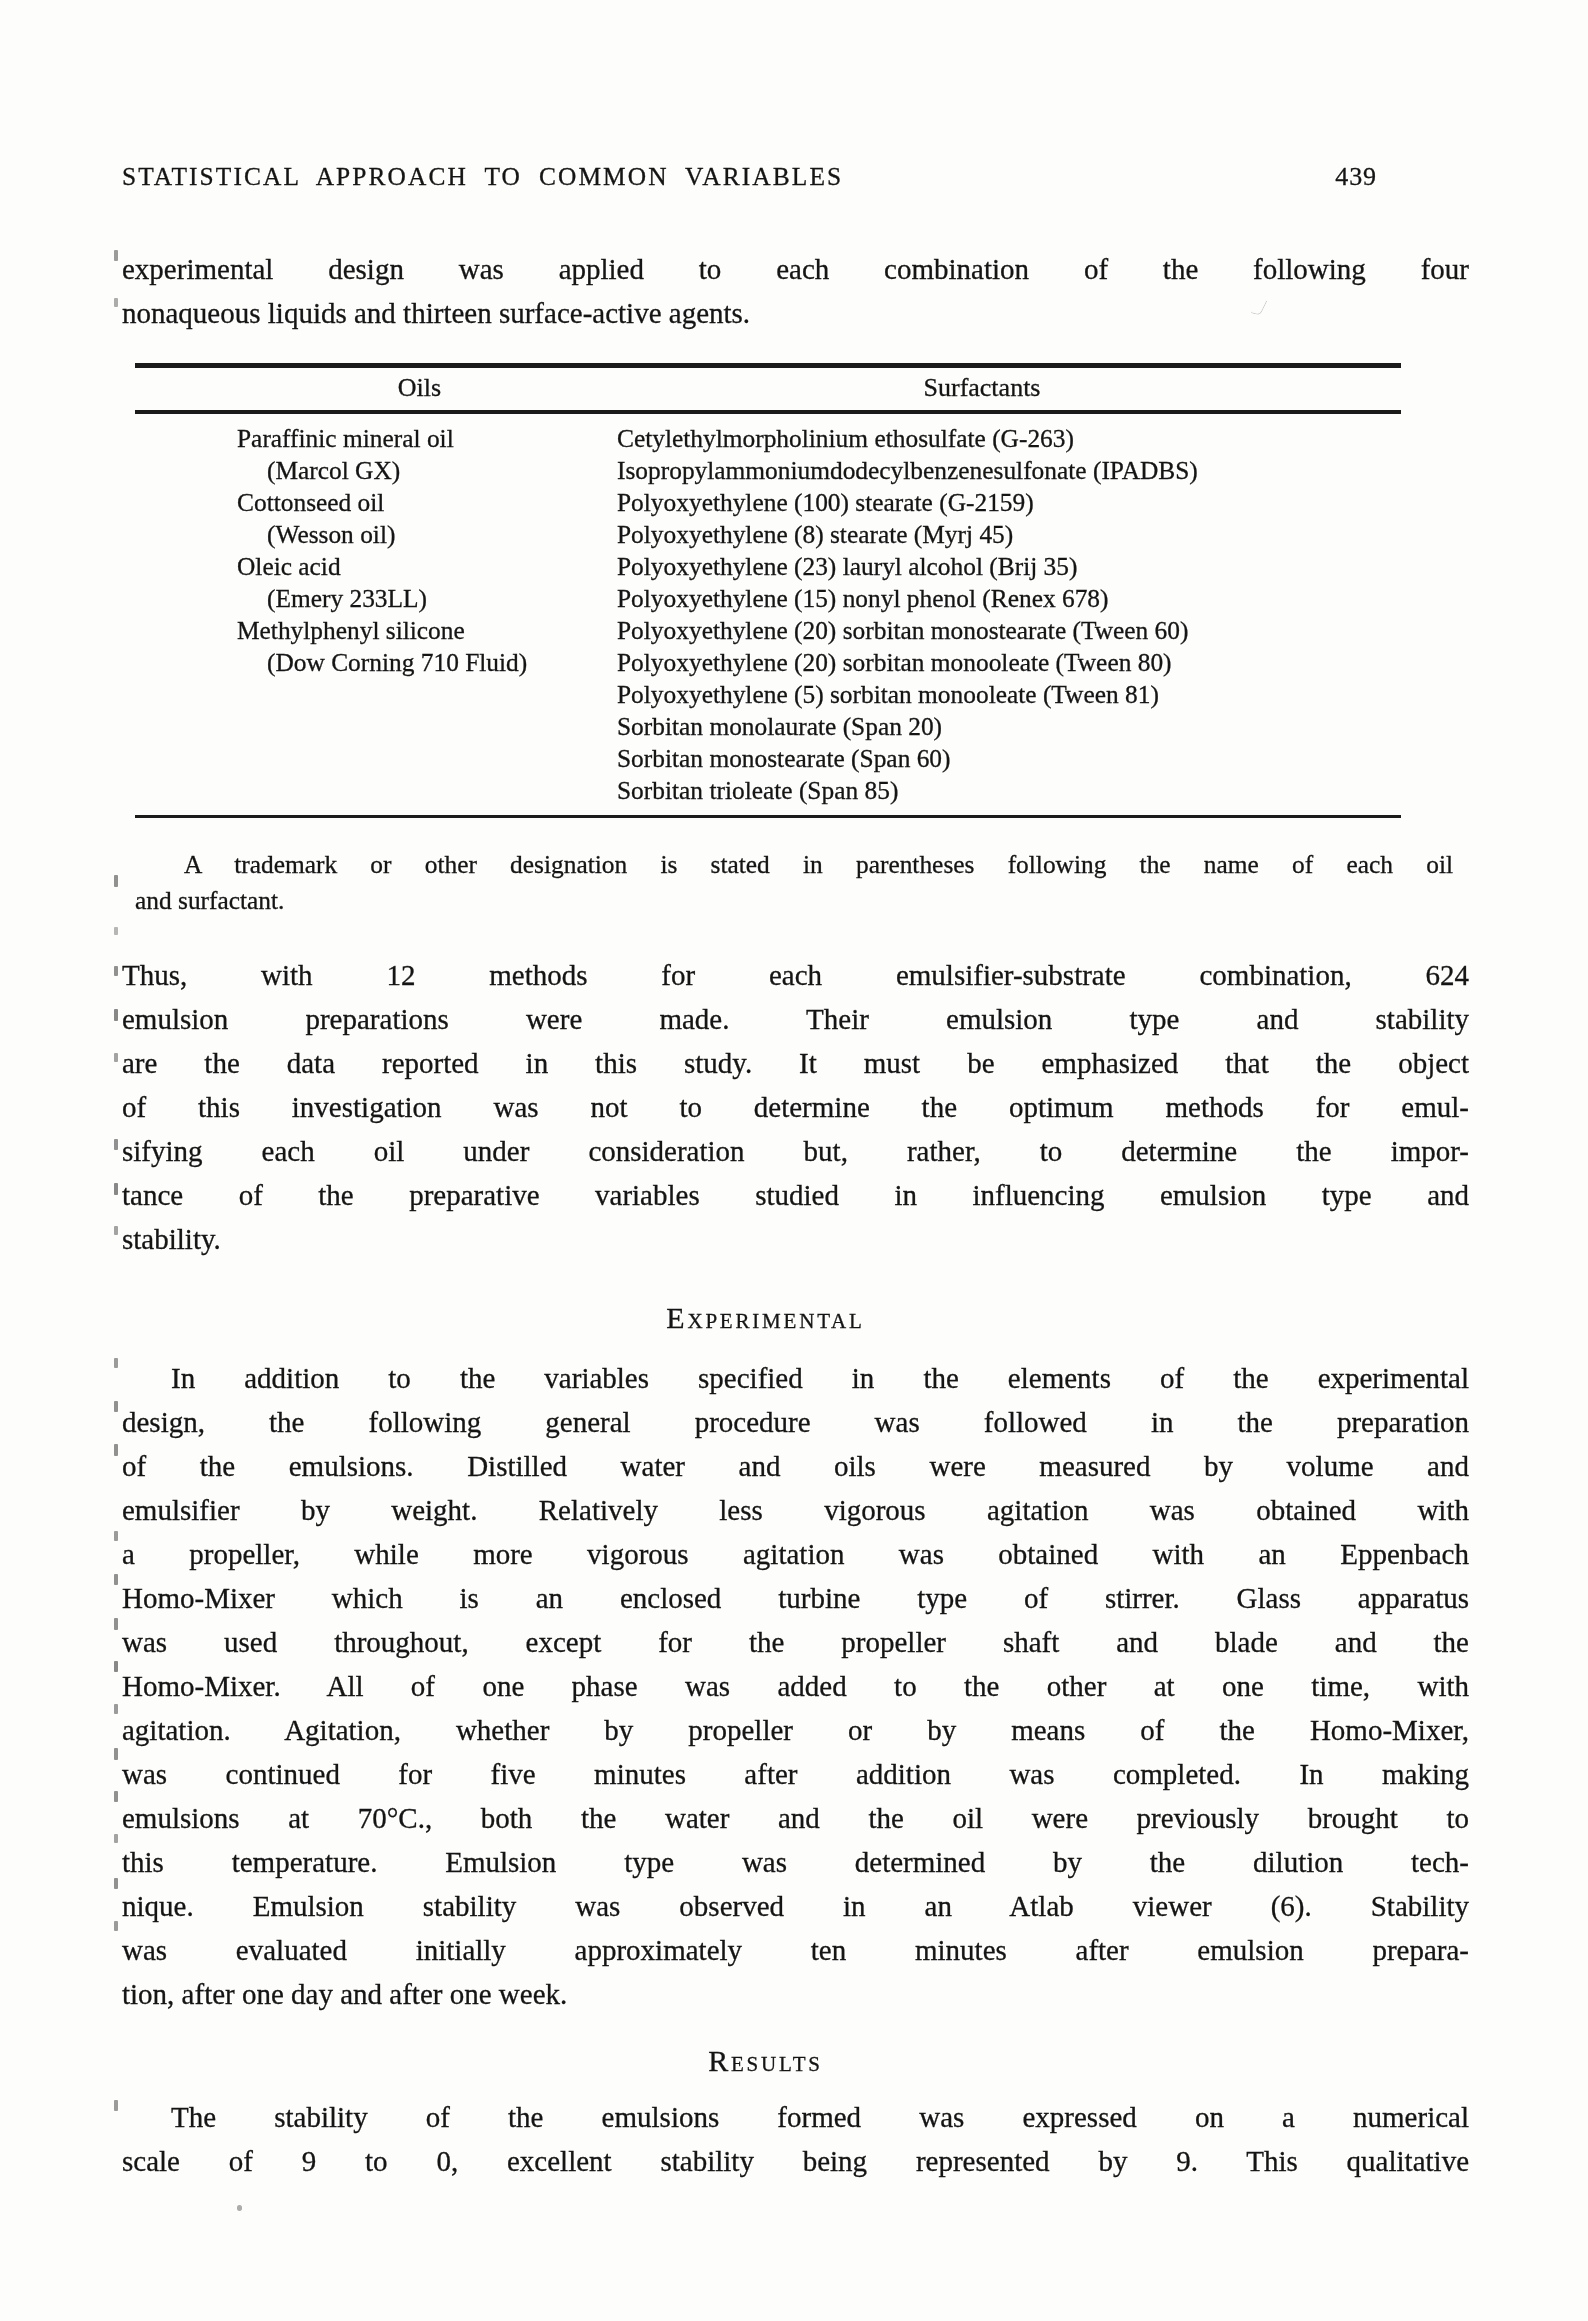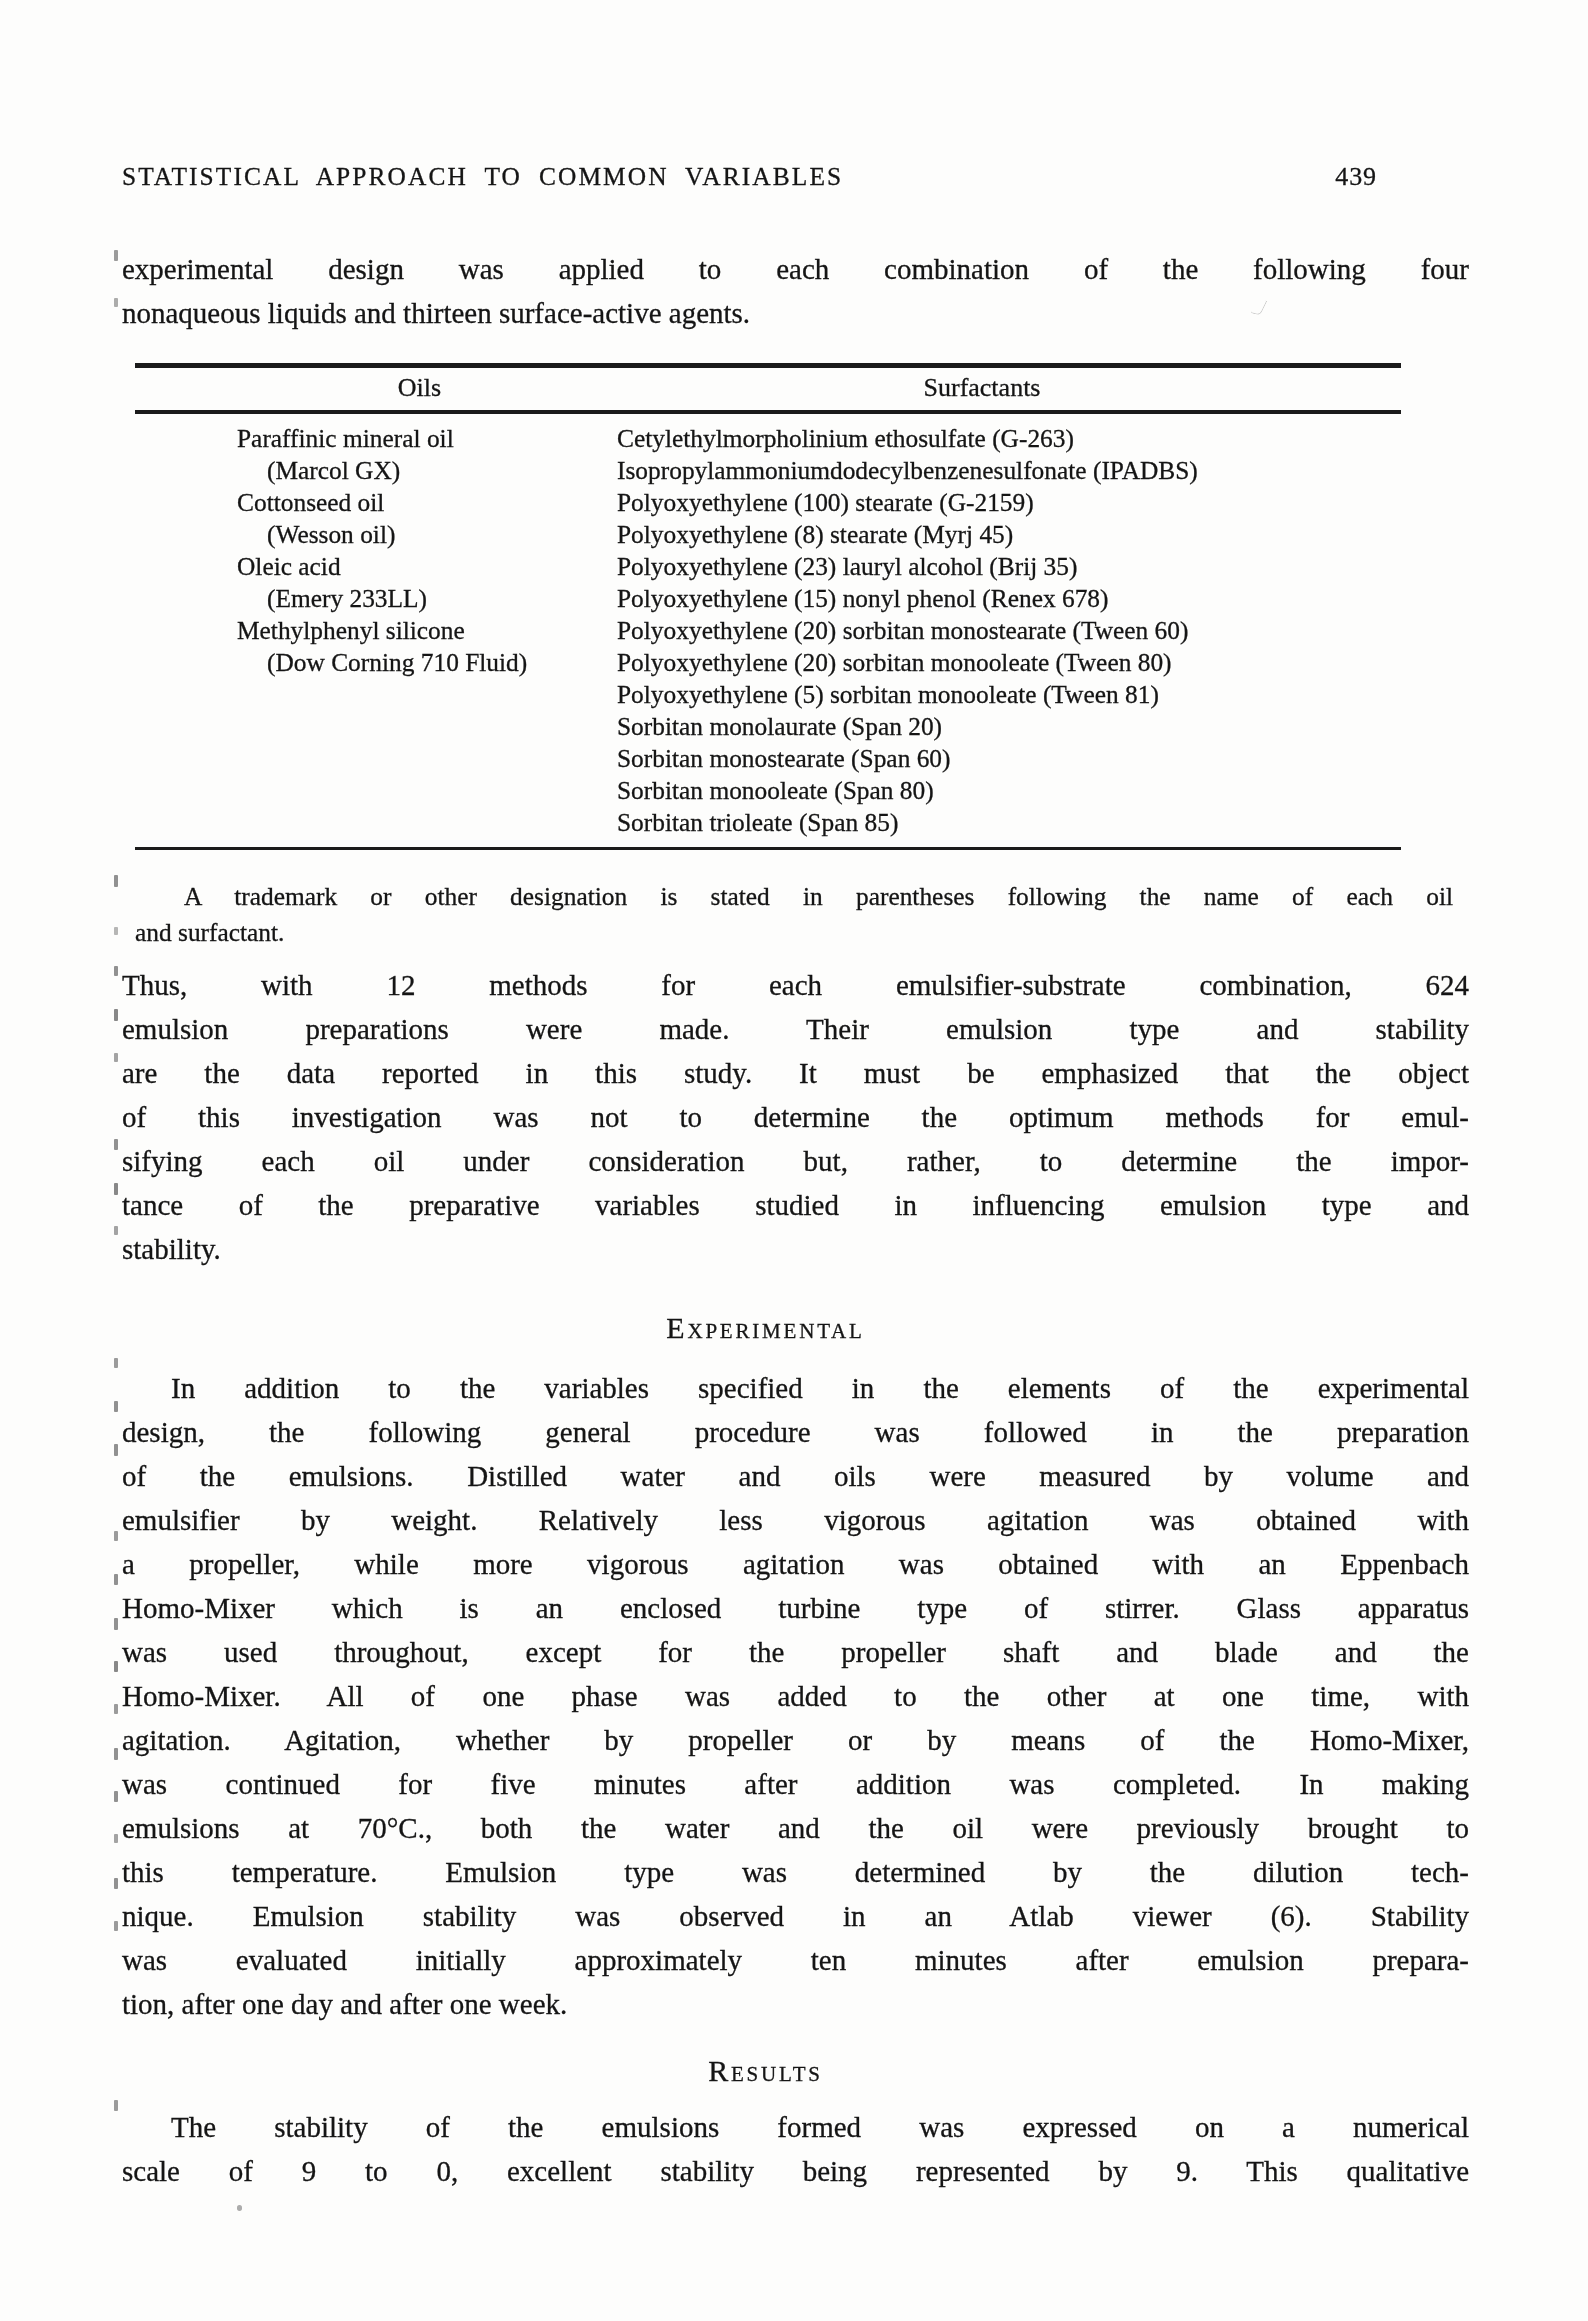--- a/index.html
+++ b/index.html
@@ -28,21 +28,21 @@
   .runhead .pagenum{
     position:absolute;right:92px;top:0;
     font-size:26px;letter-spacing:0.9px;
   }
   
   .para{font-size:29px;line-height:44px;}
   .bline{text-align:justify;text-align-last:justify;white-space:normal;}
   .bline.lastline{text-align-last:left;}
   .bline.indent{text-indent:49px;}
   .intro{margin-top:47px;}
-  .para-thus{margin-top:13px;}
+  .para-thus{margin-top:35px;}
   .para-exp{margin-top:19px;}
   .para-res{margin-top:15px;}
   
   .sechead{
     text-align:center;
     font-variant:small-caps;
     font-size:30px;line-height:38px;
     letter-spacing:2.8px;
     padding-right:60px;
   }
@@ -109,21 +109,20 @@
             <div class="surf-item">Isopropylammoniumdodecylbenzenesulfonate (IPADBS)</div>
             <div class="surf-item">Polyoxyethylene (100) stearate (G-2159)</div>
             <div class="surf-item">Polyoxyethylene (8) stearate (Myrj 45)</div>
             <div class="surf-item">Polyoxyethylene (23) lauryl alcohol (Brij 35)</div>
             <div class="surf-item">Polyoxyethylene (15) nonyl phenol (Renex 678)</div>
             <div class="surf-item">Polyoxyethylene (20) sorbitan monostearate (Tween 60)</div>
             <div class="surf-item">Polyoxyethylene (20) sorbitan monooleate (Tween 80)</div>
             <div class="surf-item">Polyoxyethylene (5) sorbitan monooleate (Tween 81)</div>
             <div class="surf-item">Sorbitan monolaurate (Span 20)</div>
             <div class="surf-item">Sorbitan monostearate (Span 60)</div>
-            <div class="surf-item">Sorbitan monooleate (Span 80)</div>
             <div class="surf-item">Sorbitan trioleate (Span 85)</div>
           </div>
       </div>
       <div class="trule bottom"></div>
     </div>
 
     <div class="footnote">
         <div class="bline indent">A trademark or other designation is stated in parentheses following the name of each oil</div>
         <div class="bline lastline">and surfactant.</div>
       </div>

